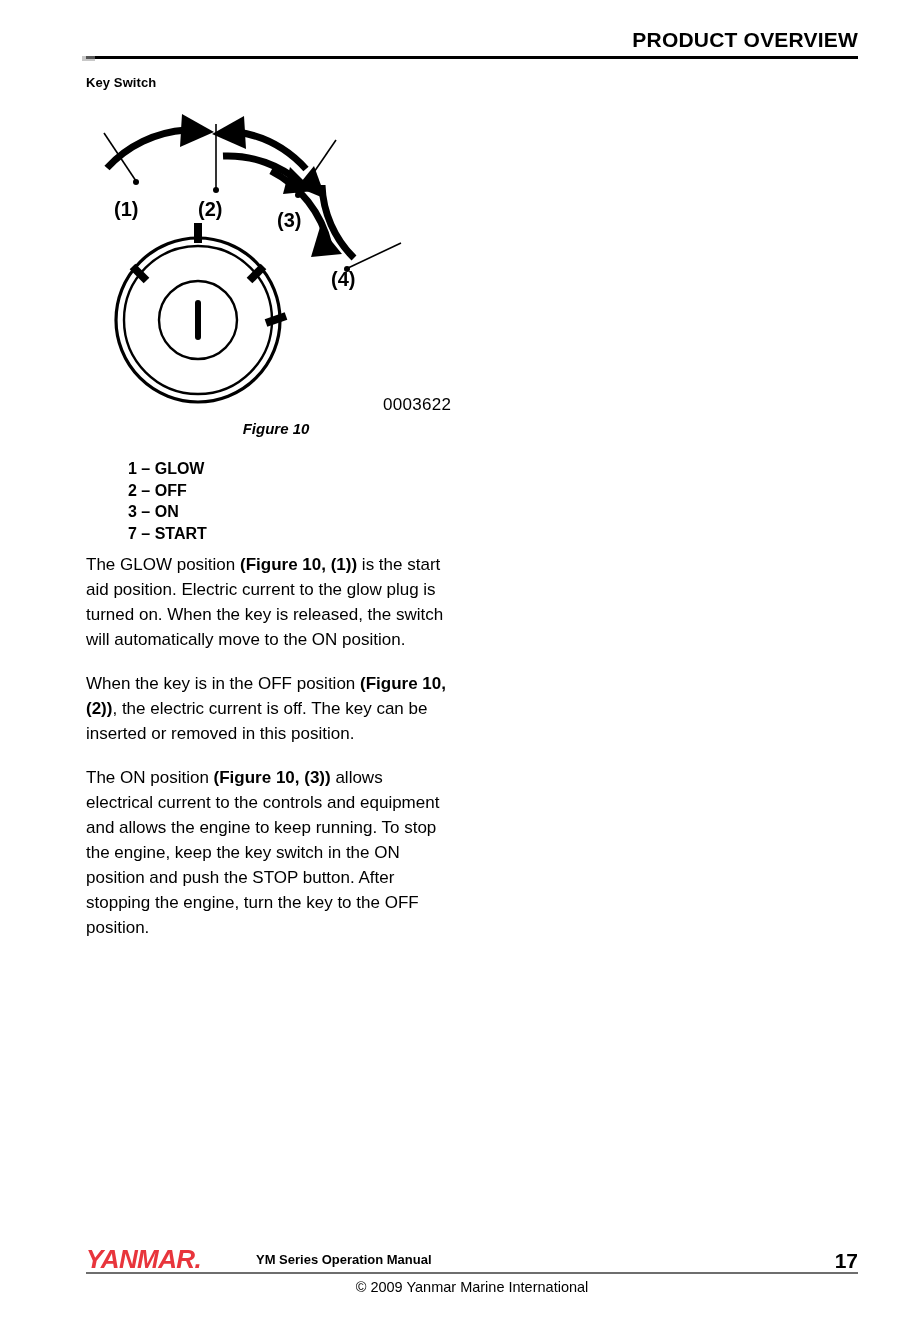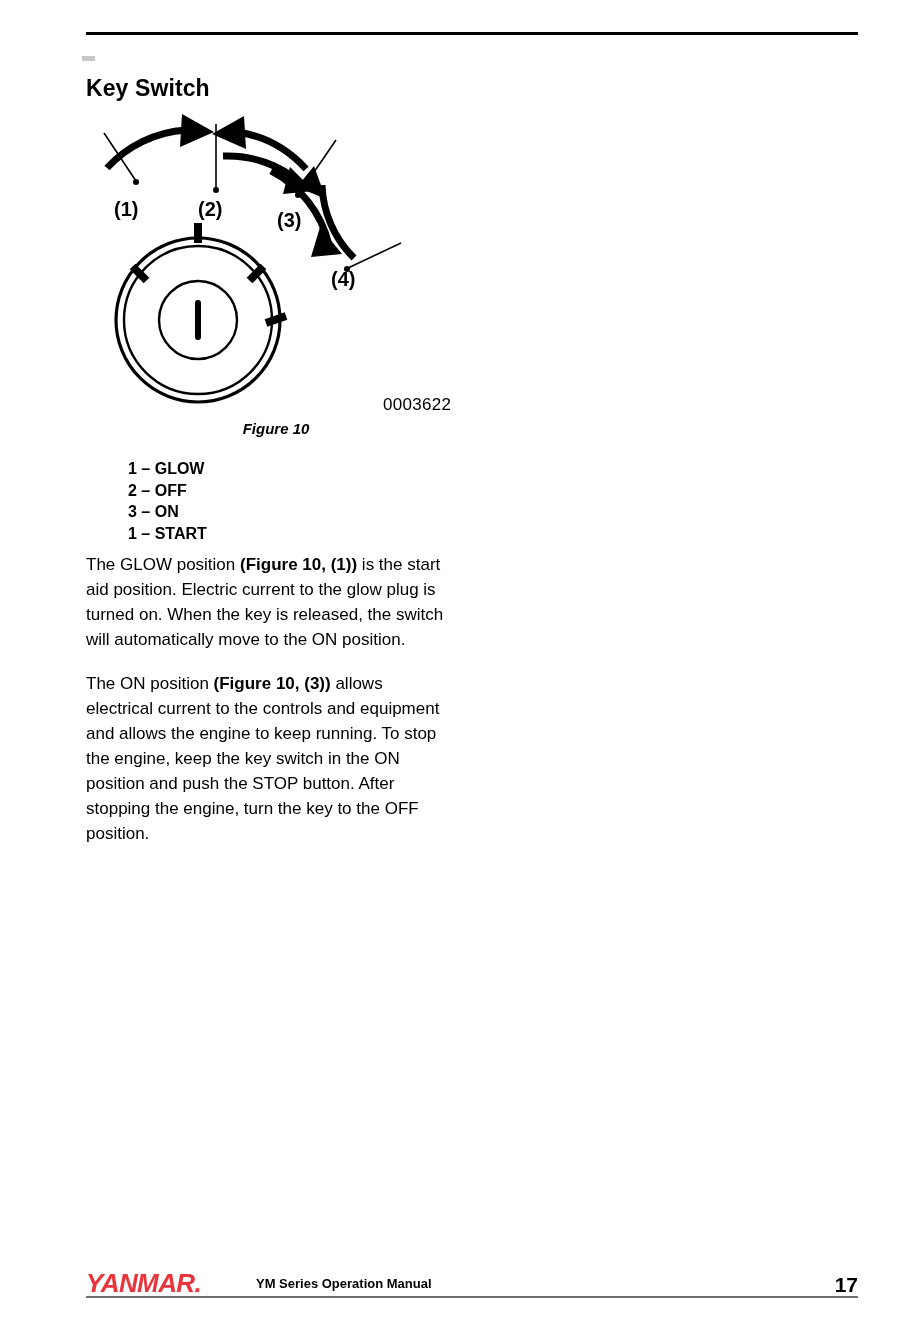--- a/index.html
+++ b/index.html
@@ -44,21 +44,21 @@
     height: 5px;
     background: #9a9a9a;
     opacity: .55;
   }
 
   
   #section-heading {
     position: absolute;
     left: 86px;
     top: 75px;
-    font-size: 23px;
+    font-size: 13px;
     font-weight: bold;
     letter-spacing: .1px;
   }
 
   
   #figure-block {
     position: absolute;
     left: 86px;
     top: 108px;
     width: 380px;
@@ -116,21 +116,20 @@
   
   #page-footer {
     position: absolute;
     left: 86px;
     top: 1246px;
     width: 772px;
   }
   #footer-top {
     position: relative;
     height: 26px;
-    margin-top: 24px;
   }
   #yanmar-logo {
     position: absolute;
     left: 0;
     top: 1px;
     font-size: 25px;
     font-weight: bold;
     font-style: italic;
     letter-spacing: -0.6px;
     line-height: 25px;
@@ -160,20 +159,21 @@
   #footer-copyright {
     margin-top: 5px;
     text-align: center;
     font-size: 14.5px;
   }
 </style>
 </head>
 <body>
 
 <div id="page-header">
+  <div id="header-title">PRODUCT OVERVIEW</div>
   <div id="header-rule"></div>
   <div id="header-artifact"></div>
 </div>
 
 <div id="section-heading">Key Switch</div>
 
 <div id="figure-block">
   <div id="figure-svg-wrap">
     <svg width="380" height="305" viewBox="0 0 380 305" xmlns="http://www.w3.org/2000/svg">
 
@@ -246,28 +246,30 @@
   </div>
   <div id="drawing-number">0003622</div>
 </div>
 
 <div id="figure-caption">Figure 10</div>
 
 <div id="legend-list">
   <div class="legend-row">1 – GLOW</div>
   <div class="legend-row">2 – OFF</div>
   <div class="legend-row">3 – ON</div>
-  <div class="legend-row">1 – START</div>
+  <div class="legend-row">7 – START</div>
 </div>
 
 <div id="body-copy">
   <p><span>The GLOW position </span><span class="ref">(Figure 10, (1))</span><span> is the start aid position. Electric current to the glow plug is turned on. When the key is released, the switch will automatically move to the ON position.</span></p>
+  <p><span>When the key is in the OFF position </span><span class="ref">(Figure 10, (2))</span><span>, the electric current is off. The key can be inserted or removed in this position.</span></p>
   <p><span>The ON position </span><span class="ref">(Figure 10, (3))</span><span> allows electrical current to the controls and equipment and allows the engine to keep running. To stop the engine, keep the key switch in the ON position and push the STOP button. After stopping the engine, turn the key to the OFF position.</span></p>
 </div>
 
 <div id="page-footer">
   <div id="footer-top">
     <div id="yanmar-logo">YANMAR.</div>
     <div id="footer-manual">YM Series Operation Manual</div>
     <div id="footer-page-number">17</div>
   </div>
   <div id="footer-rule"></div>
+  <div id="footer-copyright">© 2009 Yanmar Marine International</div>
 </div>
 
 </body></html>

